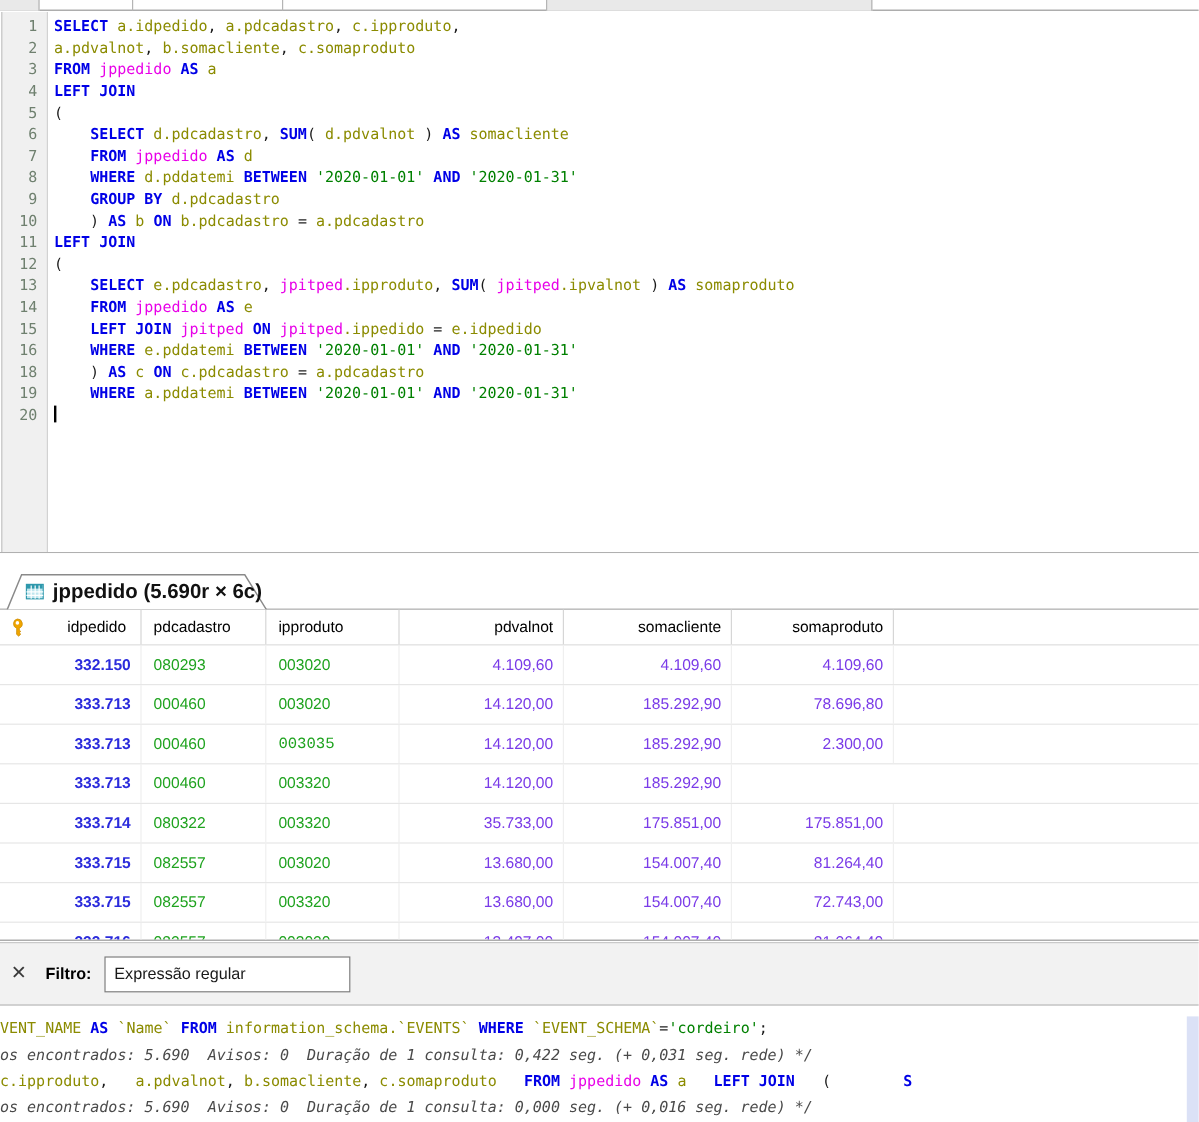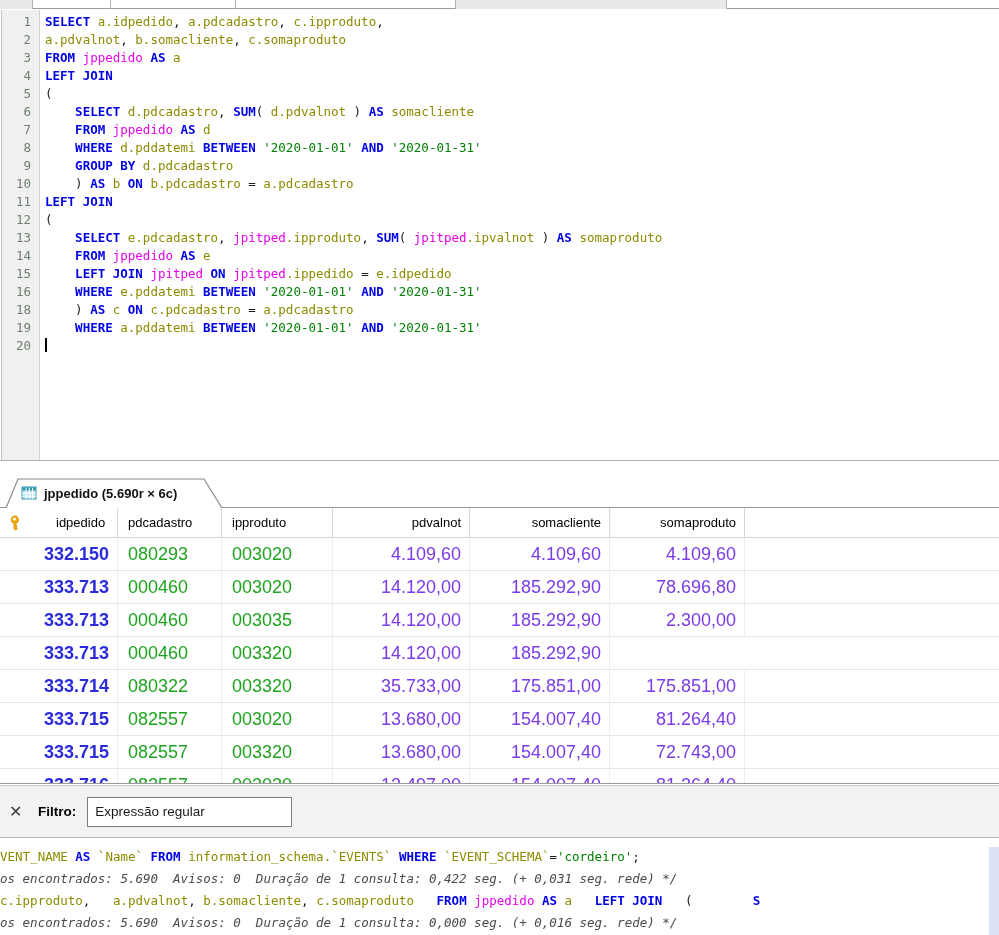--- a/index.html
+++ b/index.html
@@ -36,34 +36,34 @@
   .tk-p { color:#1a1a1a; }
   .tk-c { color:var(--comment,#4a4a4a); font-style:italic; }
   .caret { display:inline-block; width:2px; height:14px; background:#000; vertical-align:-2px; }
 
   
   .results { position:absolute; top:461px; left:0; width:999px; }
   .tab-bar { position:relative; height:46px; background:#fff; }
   .tab { position:absolute; left:5px; bottom:-1px; width:218px; height:30px; }
   .tab svg.shape { position:absolute; inset:0; }
   .tab .tab-content { position:absolute; inset:0; display:flex; align-items:center; padding-left:16px; }
-  .tab .tab-label { font-size:13px; font-weight:600; margin-left:7px; color:#111; }
+  .tab .tab-label { font-size:17px; font-weight:600; margin-left:7px; color:#111; }
 
   .grid-header { display:flex; height:31px; border-top:1px solid #979797; border-bottom:1px solid #d6d6d6;
                  background:#fff; font-size:13px; align-items:stretch; }
   .gh-cell { display:flex; align-items:center; border-right:1px solid #d6d6d6; color:#000; }
   .gh-cell.right { justify-content:flex-end; padding-right:8px; }
   .gh-cell.left  { padding-left:10px; }
   .gh-cell.keycol { padding-left:7px;gap:27px; }
   .gh-cell .keyicon { margin-right:7px; flex:none; }
   .gh-filler { flex:1; }
 
   .grid-rows { height:246px; overflow:hidden; border-bottom:1px solid #9a9a9a; background:#fff; }
   .g-row { display:flex; height:33px; border-bottom:1px solid #e6e6e6; }
-  .g-cell { line-height:32px; font-size:18px; border-right:1px solid #efefef; overflow:hidden; white-space:nowrap; }
+  .g-cell { line-height:32px; font-size:13px; border-right:1px solid #efefef; overflow:hidden; white-space:nowrap; }
   .g-cell.right { text-align:right; padding-right:8px; }
   .g-cell.left { text-align:left; padding-left:10px; }
   .g-filler { flex:1; }
   .v-int   { color:var(--int-value,#2b2bdc); font-weight:bold; }
   .v-text  { color:var(--text-value,#1fa31f); }
   .v-float { color:var(--float-value,#7a3be8); }
 
   
   .filter-bar { position:absolute; top:785px; left:0; width:999px; height:53px; background:#f2f2f2;
                 border-top:1px solid #c9c9c9; border-bottom:1px solid #b9b9b9;
@@ -170,21 +170,21 @@
         <div class="g-cell left v-text" style="width: 104px;">000460</div>
         <div class="g-cell left v-text" style="width: 111px;">003020</div>
         <div class="g-cell right v-float" style="width: 137px;">14.120,00</div>
         <div class="g-cell right v-float" style="width: 140px;">185.292,90</div>
         <div class="g-cell right v-float" style="width: 135px;">78.696,80</div>
         <div class="g-filler"></div>
       </div>
       <div class="g-row">
         <div class="g-cell right v-int" style="width: 118px;">333.713</div>
         <div class="g-cell left v-text" style="width: 104px;">000460</div>
-        <div class="g-cell left v-text" style="width: 111px;">003035</div>
+        <div class="g-cell left v-text" style="width: 111px; font-family: Liberation Mono, monospace;">003035</div>
         <div class="g-cell right v-float" style="width: 137px;">14.120,00</div>
         <div class="g-cell right v-float" style="width: 140px;">185.292,90</div>
         <div class="g-cell right v-float" style="width: 135px;">2.300,00</div>
         <div class="g-filler"></div>
       </div>
       <div class="g-row">
         <div class="g-cell right v-int" style="width: 118px;">333.713</div>
         <div class="g-cell left v-text" style="width: 104px;">000460</div>
         <div class="g-cell left v-text" style="width: 111px;">003320</div>
         <div class="g-cell right v-float" style="width: 137px;">14.120,00</div>

